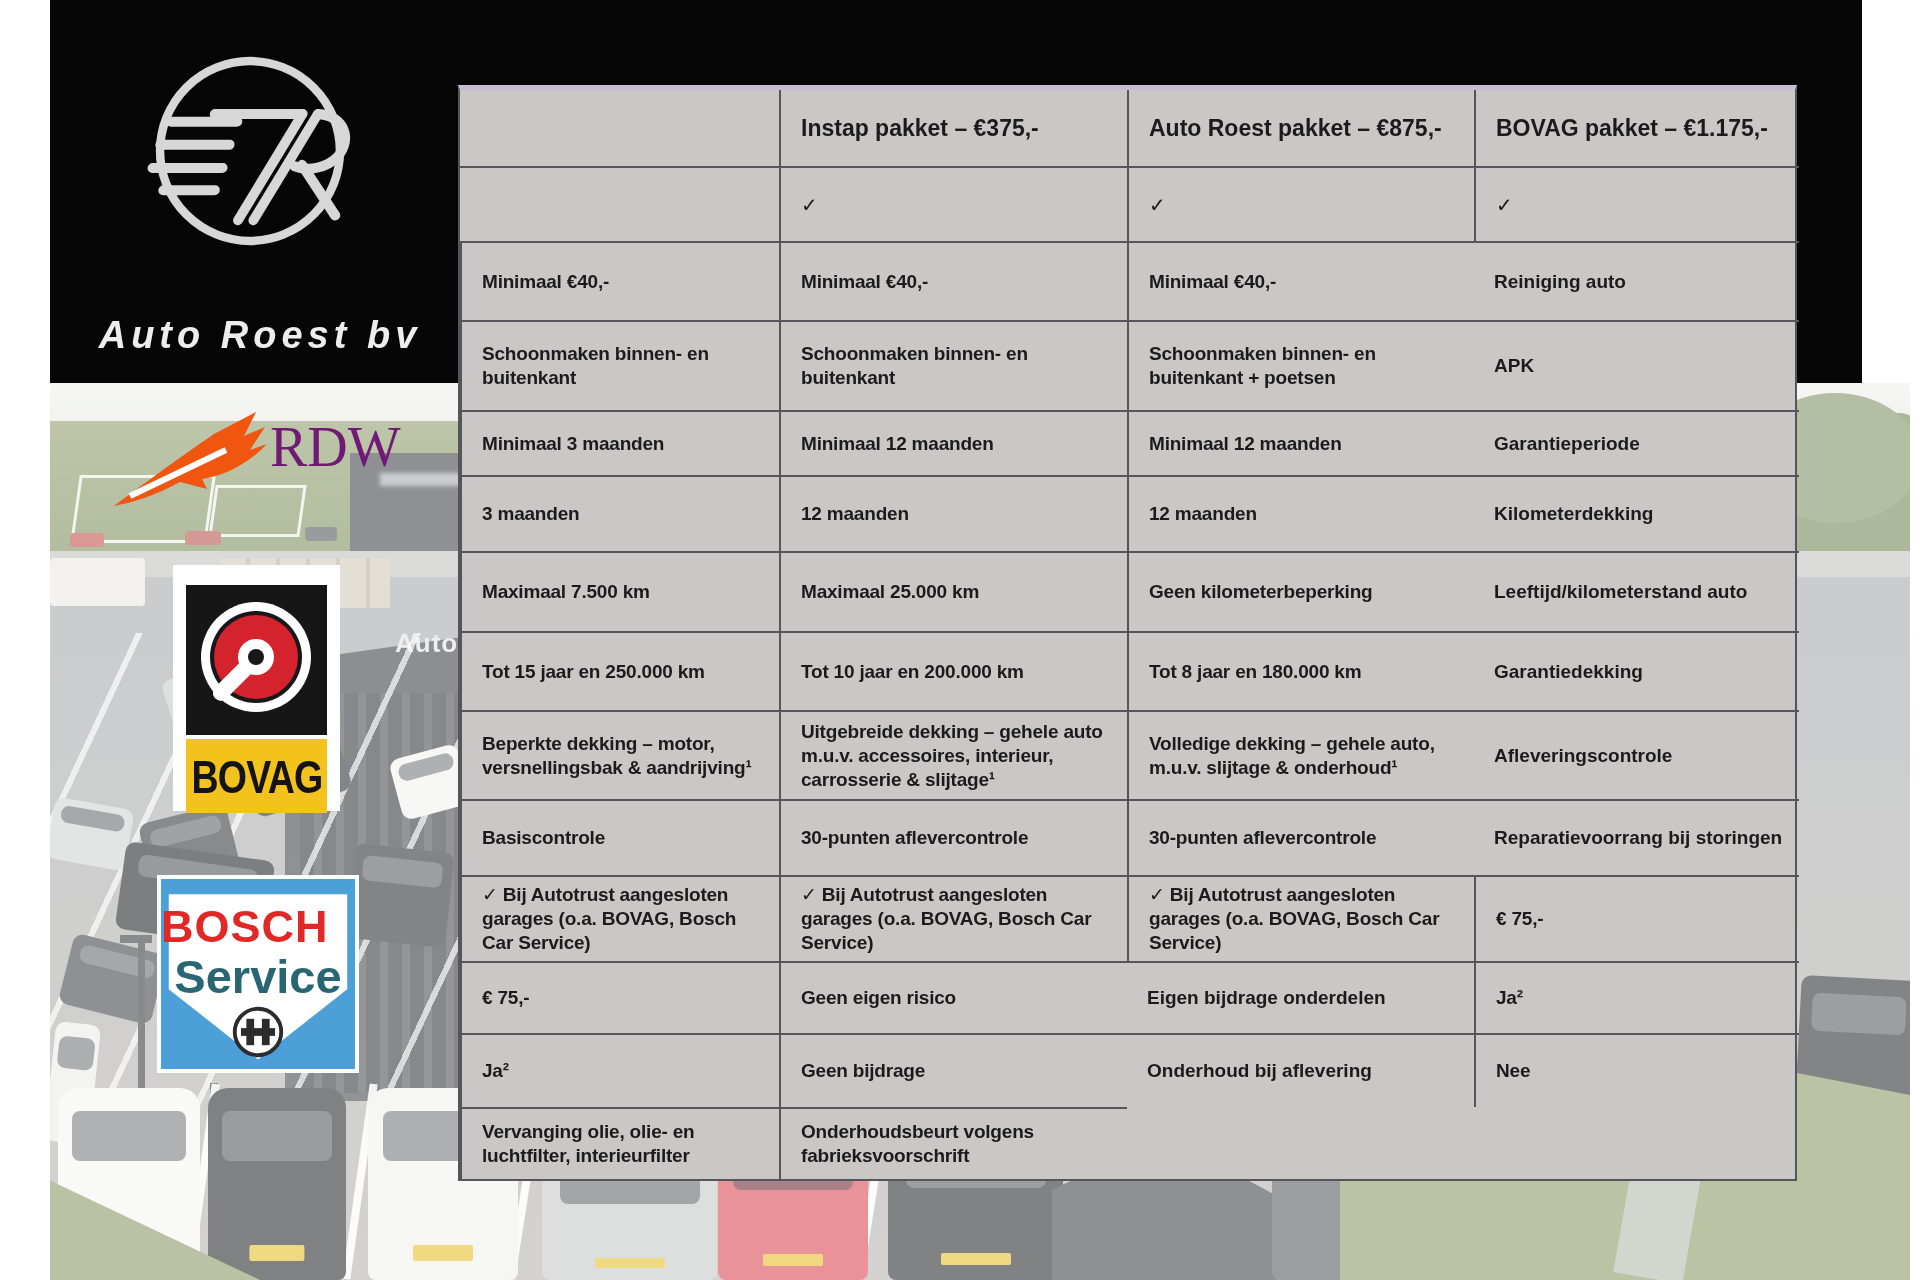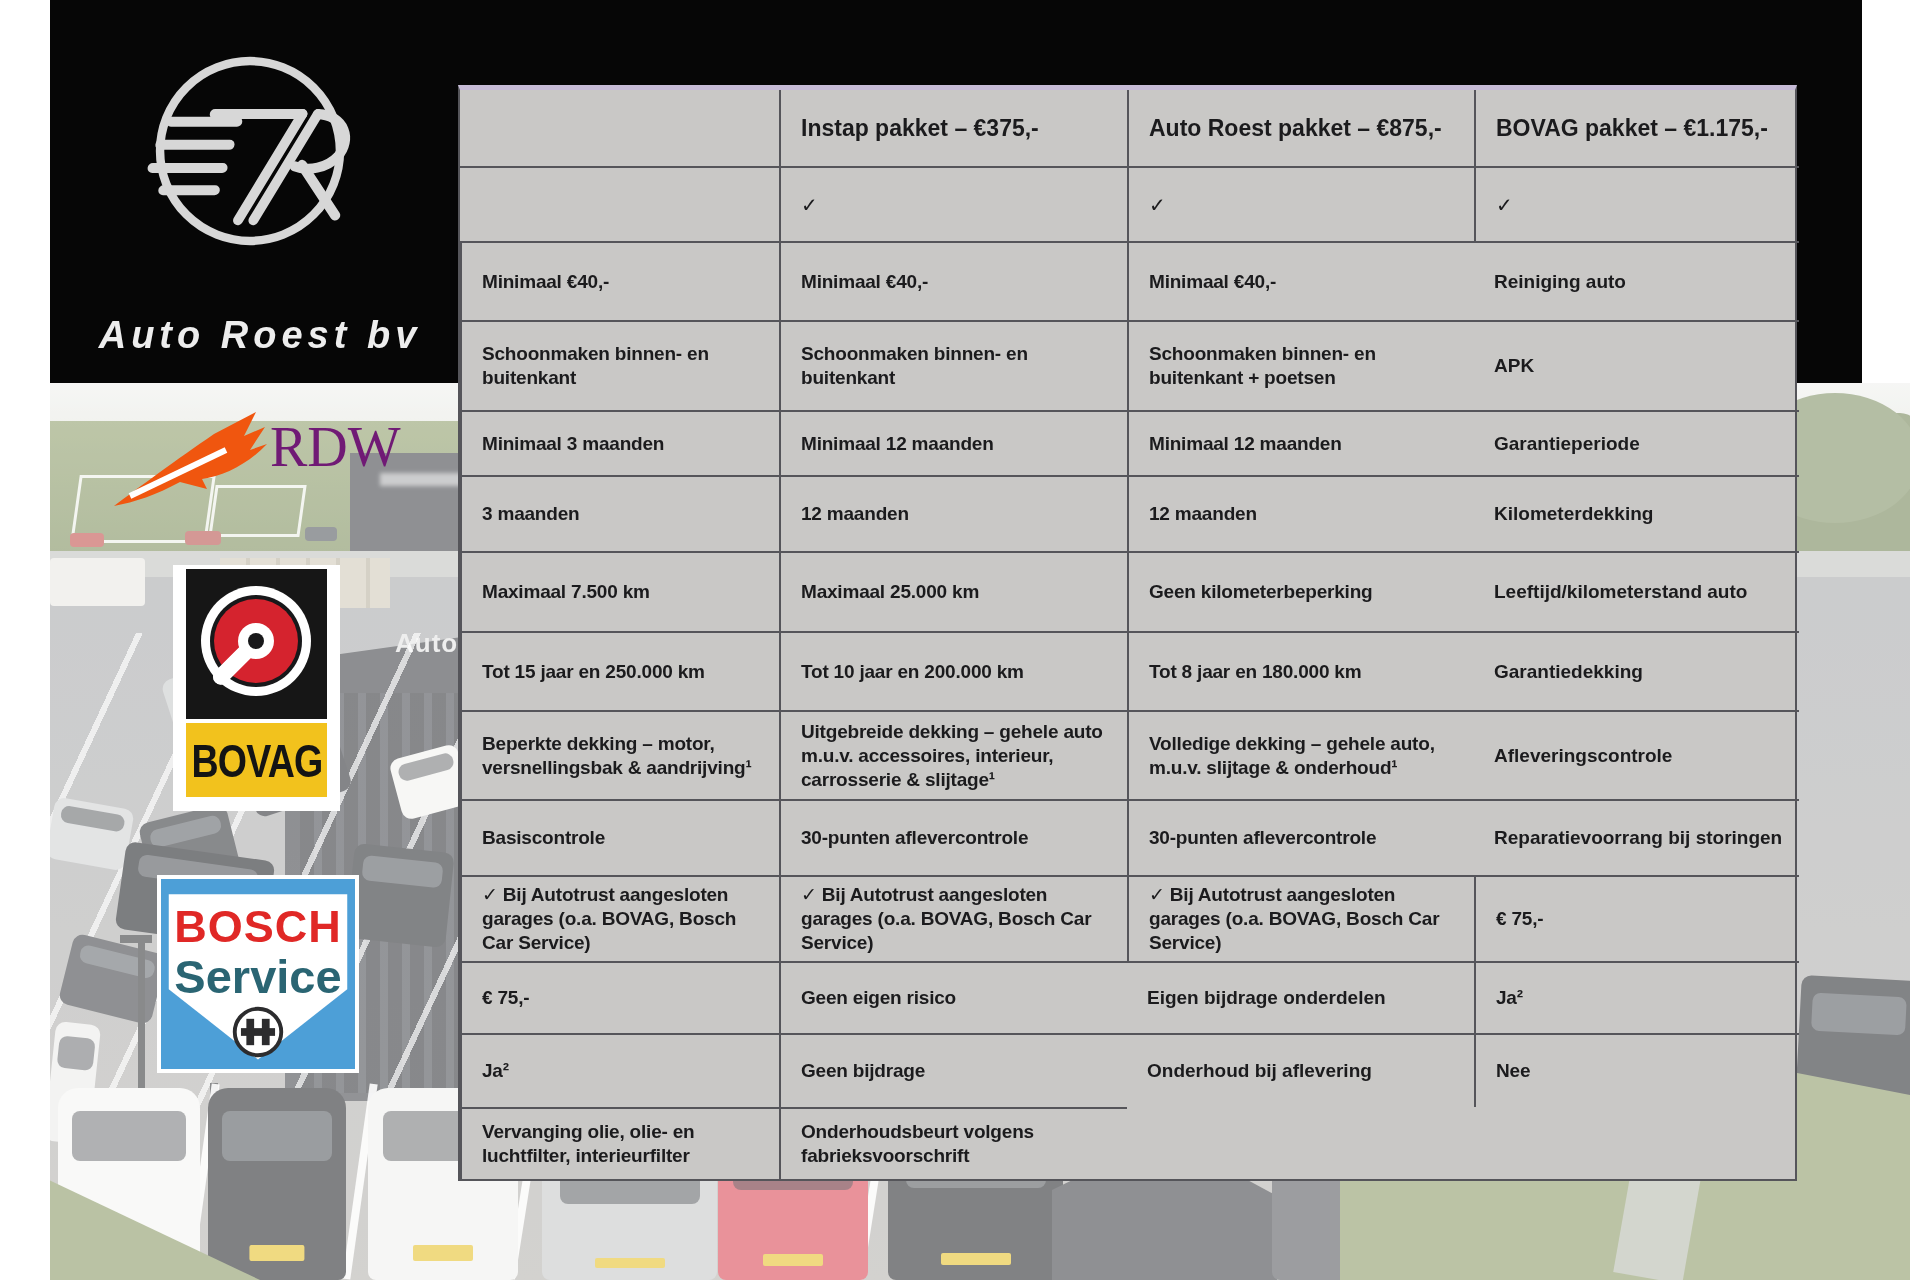--- a/index.html
+++ b/index.html
@@ -52,29 +52,29 @@
   .black-band{position:absolute;left:50px;top:0;width:1812px;height:383px;background:#060606;z-index:20;}
   .ar-logo{position:absolute;left:77px;top:26px;width:246px;height:250px;}
   .ar-name{position:absolute;left:40px;top:314px;width:340px;text-align:center;color:#ededed;
       font-size:38px;font-weight:700;letter-spacing:5px;white-space:nowrap;font-style:italic;}
 
   
   .rdw{position:absolute;left:108px;top:410px;width:300px;height:100px;z-index:25;display:flex;align-items:flex-start;}
   .rdw-text{font-family:"Liberation Serif","DejaVu Serif",serif;font-size:56px;color:#701a75;line-height:74px;margin-left:2px;}
 
   .bovag{position:absolute;left:173px;top:565px;width:167px;height:246px;background:#ffffff;z-index:25;
-      box-sizing:border-box;padding:4px 13px 12px 13px;}
+      box-sizing:border-box;padding:20px 13px 12px 13px;}
   .bovag-band{height:74px;background:#f2c21d;display:flex;align-items:center;justify-content:center;}
   .bovag-text{font-size:47px;font-weight:900;color:#141414;transform:scaleX(.8);letter-spacing:-1px;}
 
   .bosch{position:absolute;left:157px;top:875px;width:202px;height:198px;background:#4d9fd7;z-index:25;
       border:4px solid #fff;box-sizing:border-box;}
   .bosch-shield{position:absolute;left:0;top:0;width:100%;height:100%;background:#fff;
       clip-path:polygon(4% 8%,96% 8%,96% 58%,50% 95%,4% 58%);}
-  .bosch-word1{position:absolute;left:0;top:22px;width:100%;text-align:center;font-size:45px;font-weight:900;color:#e02826;letter-spacing:1px;}
+  .bosch-word1{position:absolute;left:0;top:22px;width:100%;font-size:45px;font-weight:900;color:#e02826;letter-spacing:1px;}
   .bosch-word2{position:absolute;left:0;top:70px;width:100%;text-align:center;font-size:47px;font-weight:700;color:#2a6573;}
   .bosch-armature{position:absolute;left:61px;top:122px;width:72px;height:62px;}
 
   
   .pk-table{position:absolute;left:458px;top:85px;width:1339px;z-index:30;
       display:grid;grid-template-columns:319px 348px 347px 325px;
       grid-template-rows:76px 75px 79px 90px 65px 76px 80px 79px 89px 76px 86px 72px 74px 72px;
       background:#c9c8c6;border:2px solid #55555a;border-top:5px solid #c6bbd6;box-sizing:border-box;}
   .cell{border-left:2px solid #55555a;border-top:2px solid #55555a;box-sizing:border-box;
       display:flex;align-items:center;padding:6px 20px;color:#1b1b1d;font-weight:700;}

